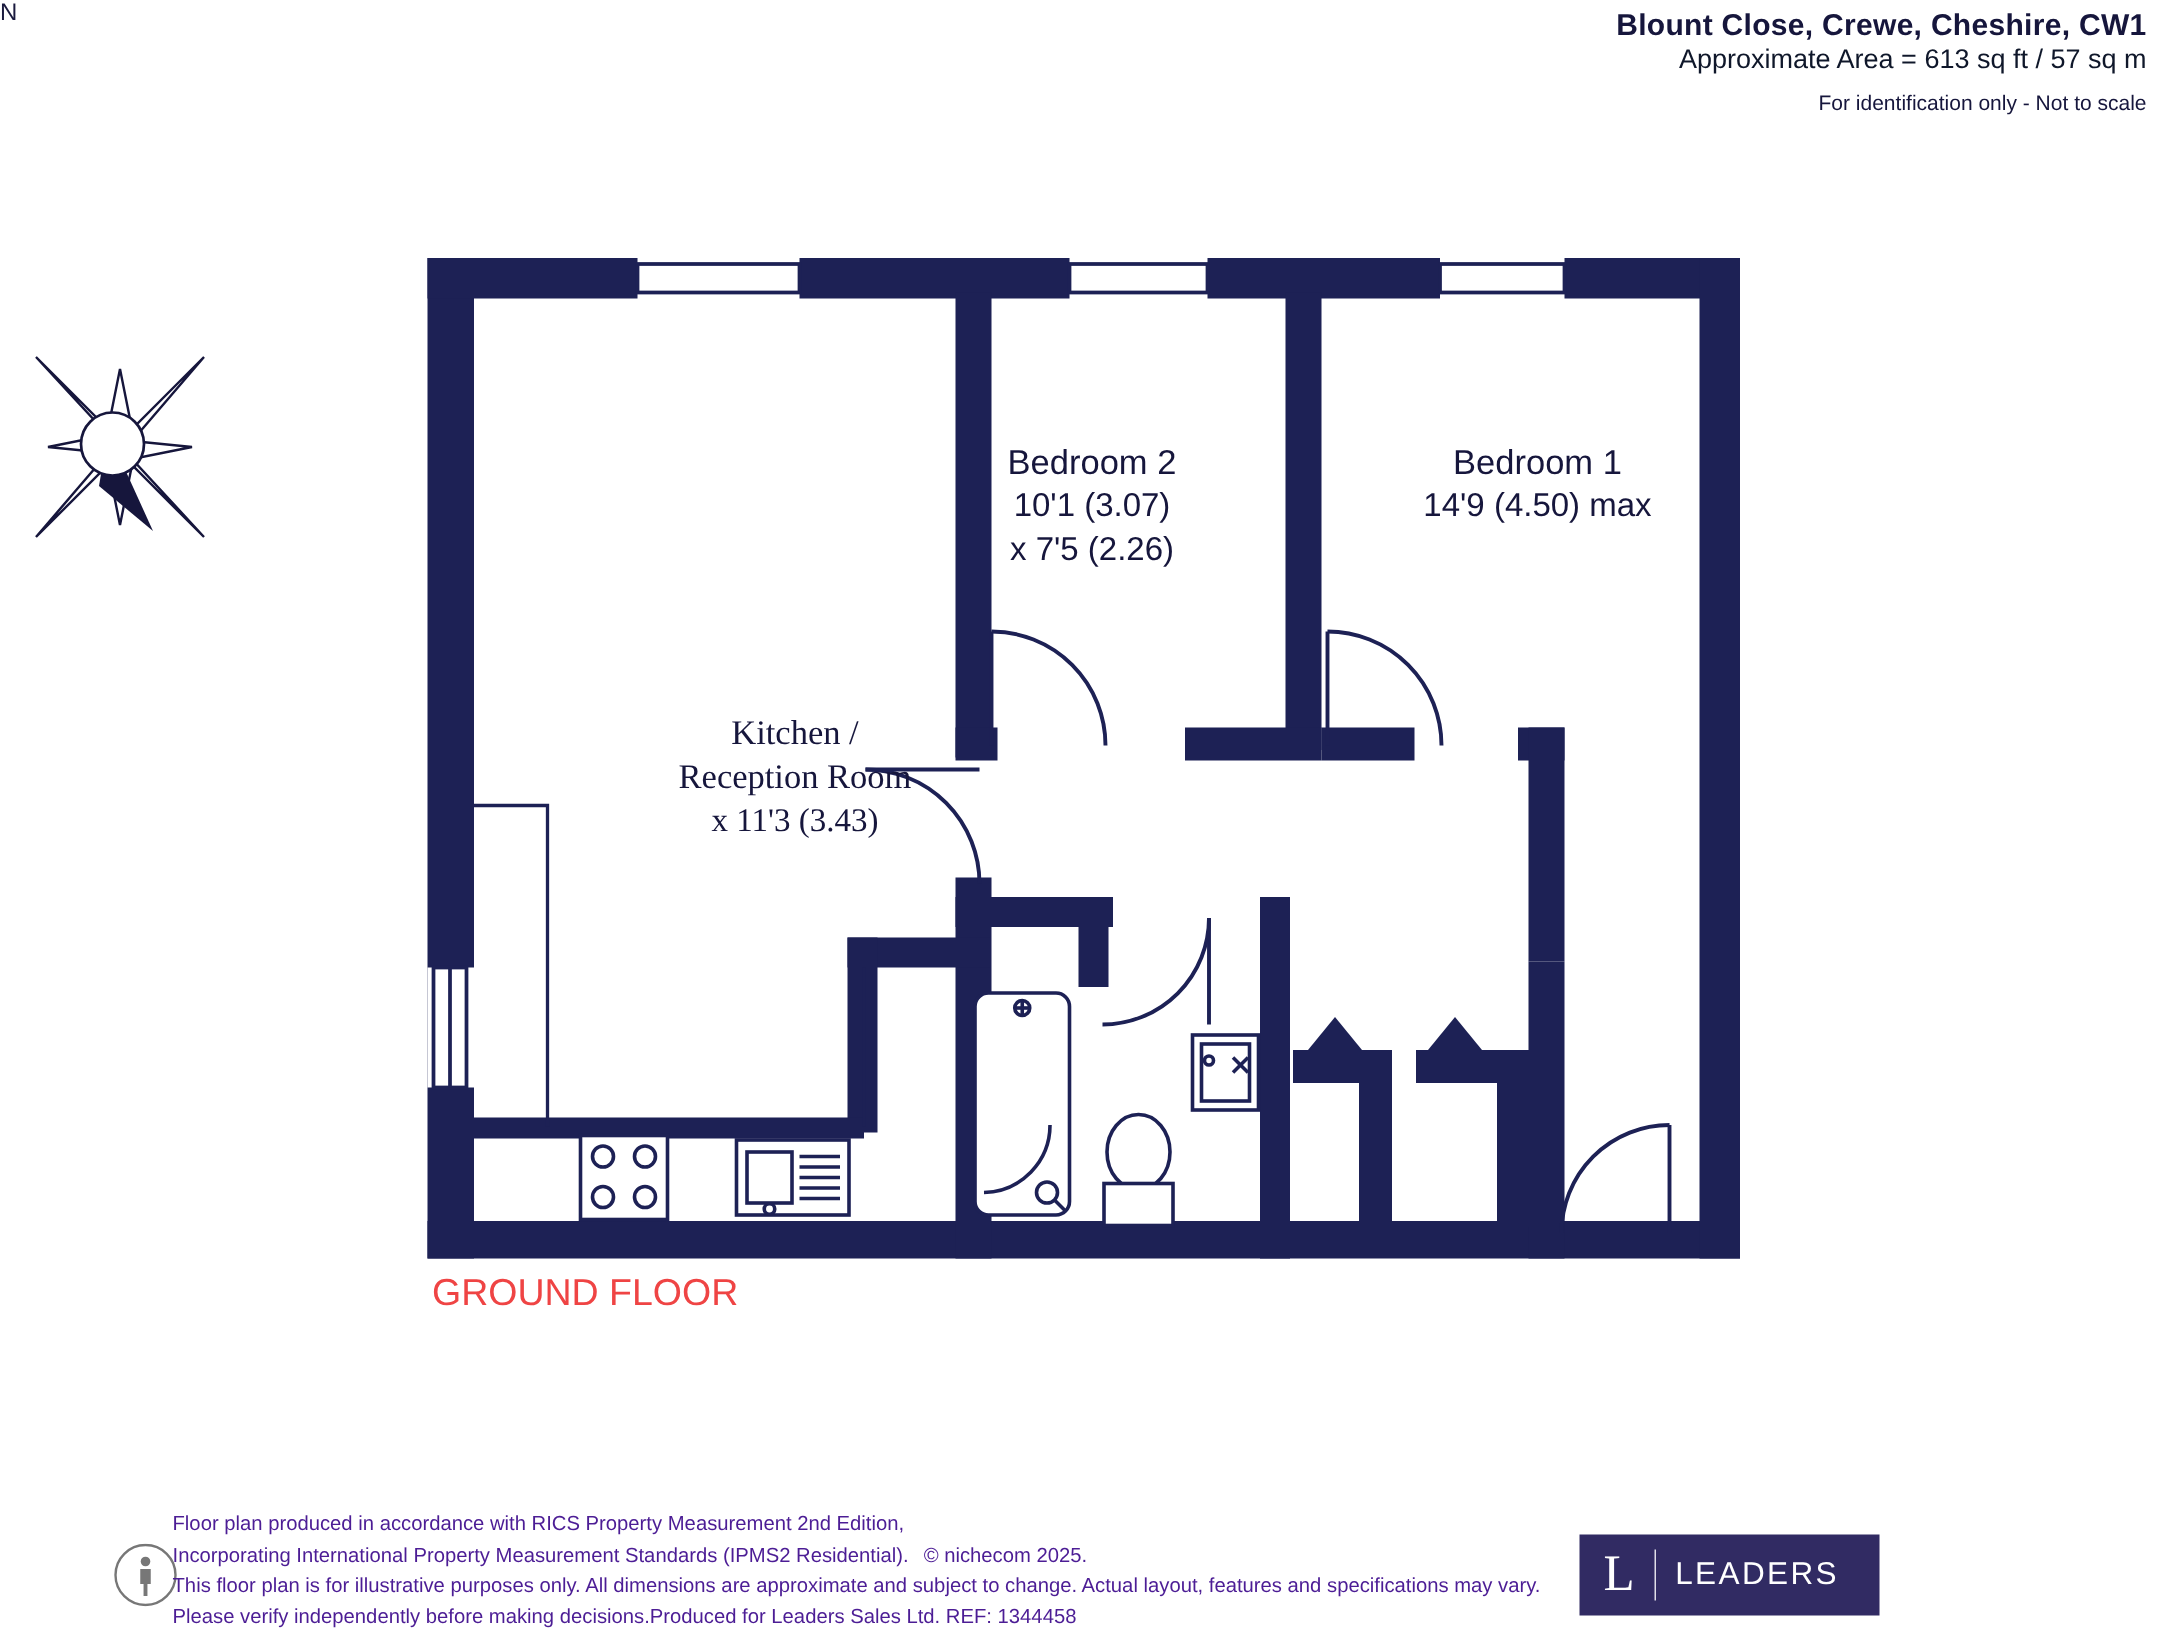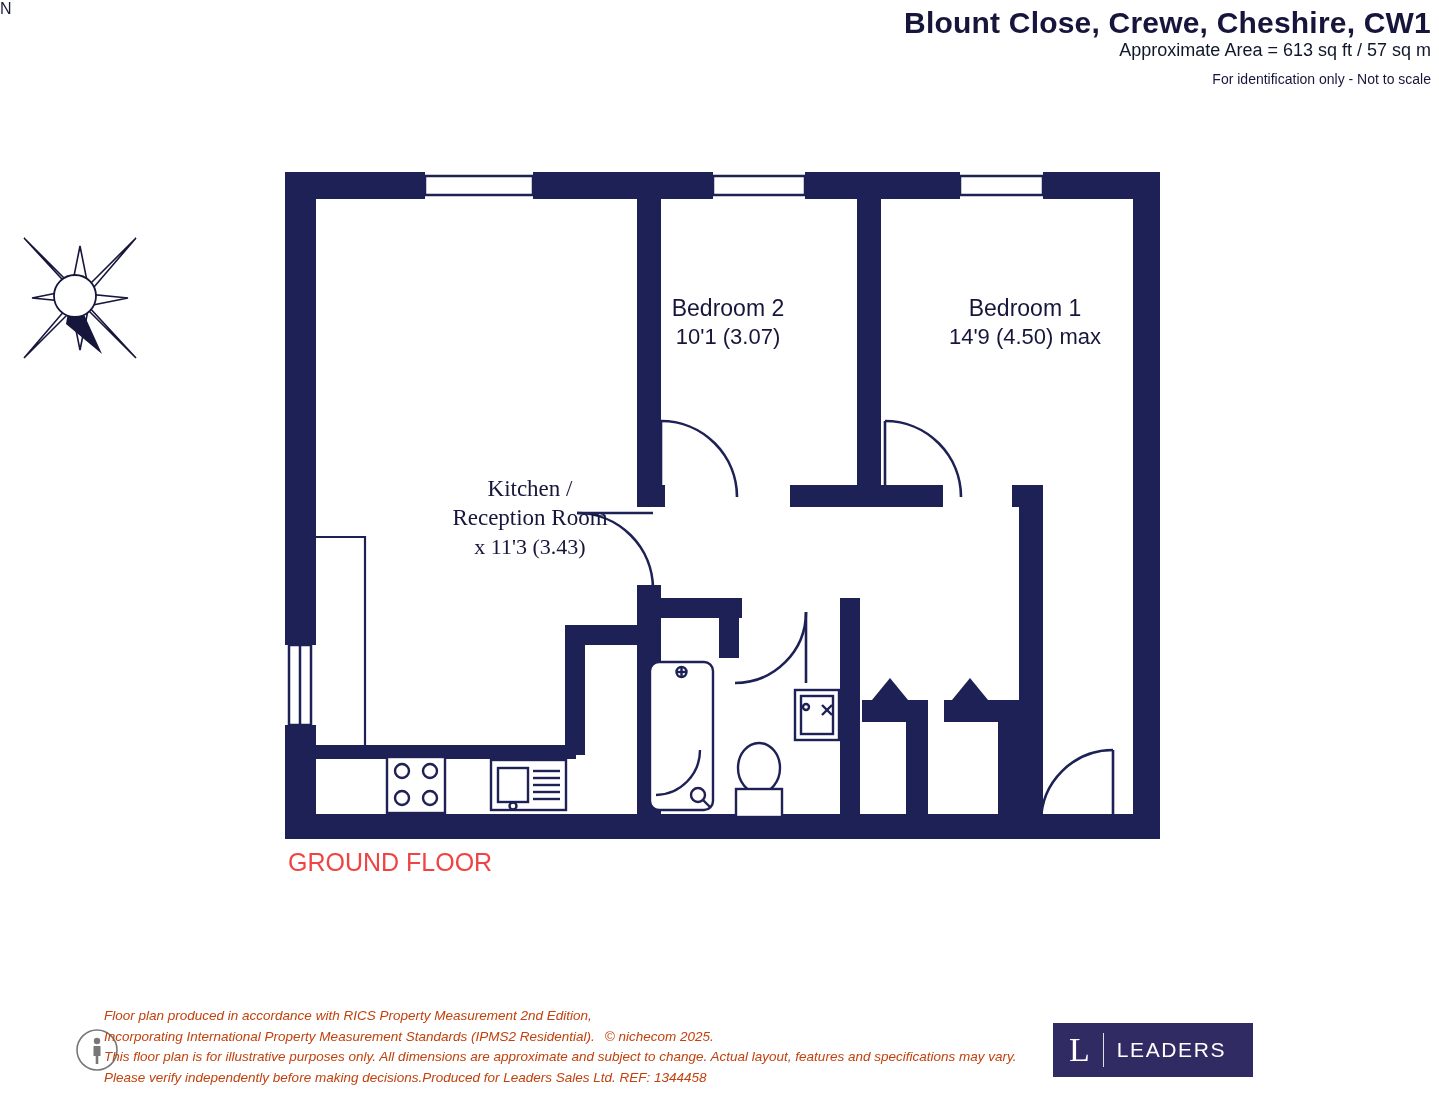--- a/index.html
+++ b/index.html
@@ -22,21 +22,21 @@
 
   
   .header {
     position: absolute;
     top: 0;
     right: 8px;
     width: 900px;
     text-align: right;
   }
   .title {
-    font-size: 30px;
+    font-size: 20px;
     font-weight: bold;
     color: #16163c;
     letter-spacing: 0.2px;
     margin-top: 6px;
     white-space: nowrap;
   }
   .area {
     font-size: 18px;
     color: #0f172a;
     margin-top: 0;
@@ -116,27 +116,26 @@
   }
   .footer-icon {
     position: absolute;
     left: 76px;
     top: 29px;
     width: 42px;
     height: 42px;
   }
   .footer-text {
     position: absolute;
-    left: 104px;
+    left: 115px;
     top: 6px;
     font-size: 13.5px;
     line-height: 1.52;
-    color: #c2410c;
-    white-space: nowrap;
-    font-style: italic;
+    color: #4c1d95;
+    white-space: nowrap;
   }
   .footer-text .copy {
     padding-left: 10px;
     margin-top: 20px;
   }
   .brand {
     position: absolute;
     left: 1053px;
     top: 23px;
     width: 200px;
@@ -306,20 +305,21 @@
 
   <div class="room-label" id="label-kitchen">
     <div class="rname">Kitchen /</div>
     <div class="rname">Reception Room</div>
     <div class="rdim">x 11'3 (3.43)</div>
   </div>
 
   <div class="room-label" id="label-bed2">
     <div class="rname">Bedroom 2</div>
     <div class="rdim">10'1 (3.07)</div>
+    <div class="rdim">x 7'5 (2.26)</div>
   </div>
 
   <div class="room-label" id="label-bed1">
     <div class="rname">Bedroom 1</div>
     <div class="rdim">14'9 (4.50) max</div>
   </div>
 
   <div class="floor-caption">GROUND FLOOR</div>
 
   <div class="footer">

